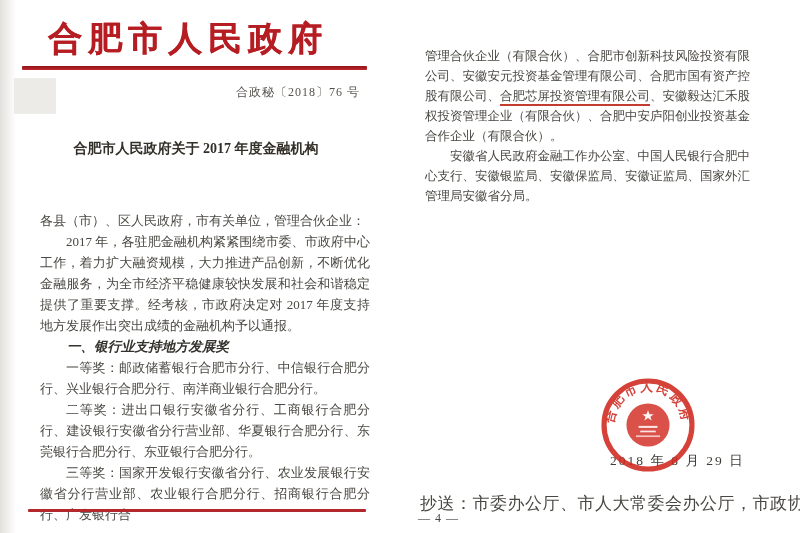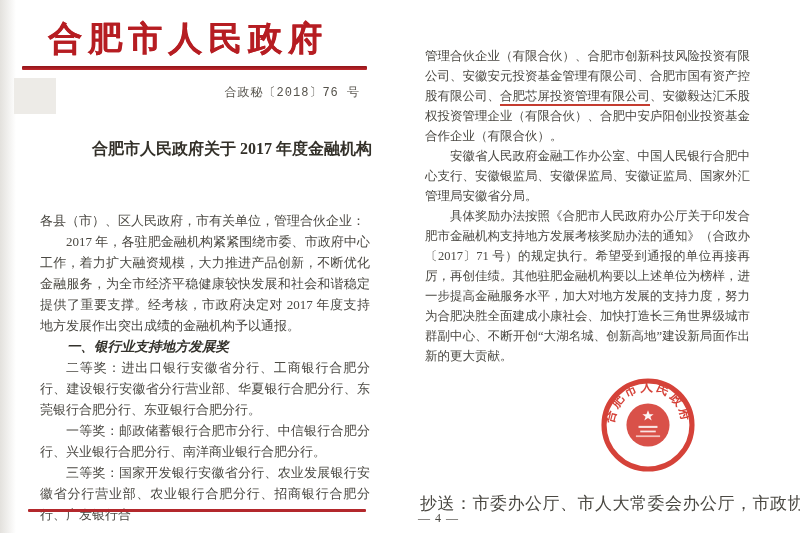--- a/index.html
+++ b/index.html
@@ -28,25 +28,25 @@
     color:#b61d22; white-space:nowrap;
     text-shadow:0.5px 0 0 #b61d22;
   }
   .letterhead-rule {
     position:absolute; left:2px; top:66px; width:345px; height:4px;
     background:linear-gradient(to bottom,#8f1418,#c0272c);
     border-radius:1px;
   }
   .doc-number {
     position:absolute; right:12px; top:84px;
-    font-size:12px; color:#55524b; letter-spacing:1px;font-family:Liberation Mono, monospace;
+    font-size:12px; color:#55524b; letter-spacing:1px;
   }
   .doc-title {
     position:absolute; left:0; top:136px; width:352px;
-    text-align:right; font-size:16px; font-weight:700;
+    text-align:center; font-size:14px; font-weight:700;
     color:#333029; line-height:26px;
   }
   .left-body {
     position:absolute; left:20px; top:210px; width:330px;
     font-size:13px; line-height:21px; text-align:justify;
     color:#4a4842;
   }
   .left-body p { text-indent:2em; }
   .left-body p.no-indent { text-indent:0; }
   .left-body h3 {
@@ -101,35 +101,35 @@
   <div class="doc-number">合政秘〔2018〕76 号</div>
 
   <div class="doc-title">
     <div>合肥市人民政府关于 2017 年度金融机构</div>
   </div>
 
   <div class="left-body">
     <p class="no-indent">各县（市）、区人民政府，市有关单位，管理合伙企业：</p>
     <p>2017 年，各驻肥金融机构紧紧围绕市委、市政府中心工作，着力扩大融资规模，大力推进产品创新，不断优化金融服务，为全市经济平稳健康较快发展和社会和谐稳定提供了重要支撑。经考核，市政府决定对 2017 年度支持地方发展作出突出成绩的金融机构予以通报。</p>
     <h3>一、银行业支持地方发展奖</h3>
+    <p>一等奖：邮政储蓄银行合肥市分行、中信银行合肥分行、兴业银行合肥分行、南洋商业银行合肥分行。</p>
     <p>二等奖：进出口银行安徽省分行、工商银行合肥分行、建设银行安徽省分行营业部、华夏银行合肥分行、东莞银行合肥分行、东亚银行合肥分行。</p>
-    <p>一等奖：邮政储蓄银行合肥市分行、中信银行合肥分行、兴业银行合肥分行、南洋商业银行合肥分行。</p>
     <p>三等奖：国家开发银行安徽省分行、农业发展银行安徽省分行营业部、农业银行合肥分行、招商银行合肥分行、广发银行合</p>
   </div>
 
   <div class="bottom-rule"></div>
 </div>
 
 <div class="page-right">
   <div class="right-body">
     <p class="continuation"><span>管理合伙企业（有限合伙）、合肥市创新科技风险投资有限公司、安徽安元投资基金管理有限公司、合肥市国有资产控股有限公司、</span><span class="underline-red">合肥芯屏投资管理有限公司</span><span>、安徽毅达汇禾股权投资管理企业（有限合伙）、合肥中安庐阳创业投资基金合作企业（有限合伙）。</span></p>
     <p>安徽省人民政府金融工作办公室、中国人民银行合肥中心支行、安徽银监局、安徽保监局、安徽证监局、国家外汇管理局安徽省分局。</p>
-    <p>具体奖励办法按照《合肥市人民政府办公厅关于印发合肥市金融机构支持地方发展考核奖励办法的通知》（合政办〔2017〕71 号）的规定执行。希望受到通报的单位再接再厉，再创佳绩。其他驻肥金融机构要以上述单位为榜样，进一步提高金融服务水平，加大对地方发展的支持力度，努力为合肥决胜全面建成小康社会、加快打造长三角世界级城市群副中心、不断开创“大湖名城、创新高地”建设新局面作出新的更大贡献。</p>
   </div>
 
+  <div class="date-text">2018 年 8 月 29 日</div>
 
   <svg class="gov-seal" width="100" height="100" viewBox="0 0 116 116">
     <circle cx="58" cy="58" r="51" fill="none" stroke="#d0281e" stroke-width="6"></circle>
     <g>
       <circle cx="58" cy="58" r="25" fill="#d0281e" opacity="0.92"></circle>
       <path d="M58,41 L59.8,45.5 64.5,45.5 60.8,48.3 62.3,52.8 58,50 53.7,52.8 55.2,48.3 51.5,45.5 56.2,45.5 Z" fill="#ffffff" opacity="0.95"></path>
       <rect x="47" y="59" width="22" height="2.4" fill="#ffffff" opacity="0.85"></rect>
       <rect x="49" y="64.5" width="18" height="2" fill="#ffffff" opacity="0.85"></rect>
       <rect x="44" y="70" width="28" height="2" fill="#ffffff" opacity="0.65"></rect>
     </g>

